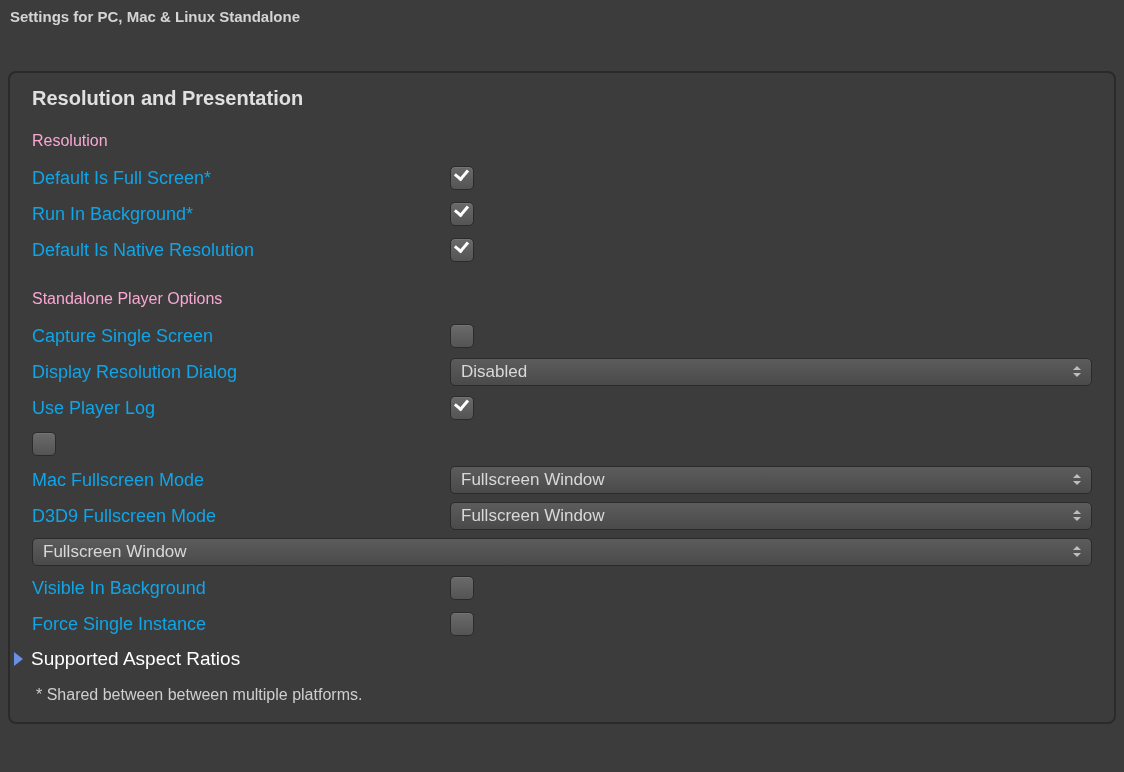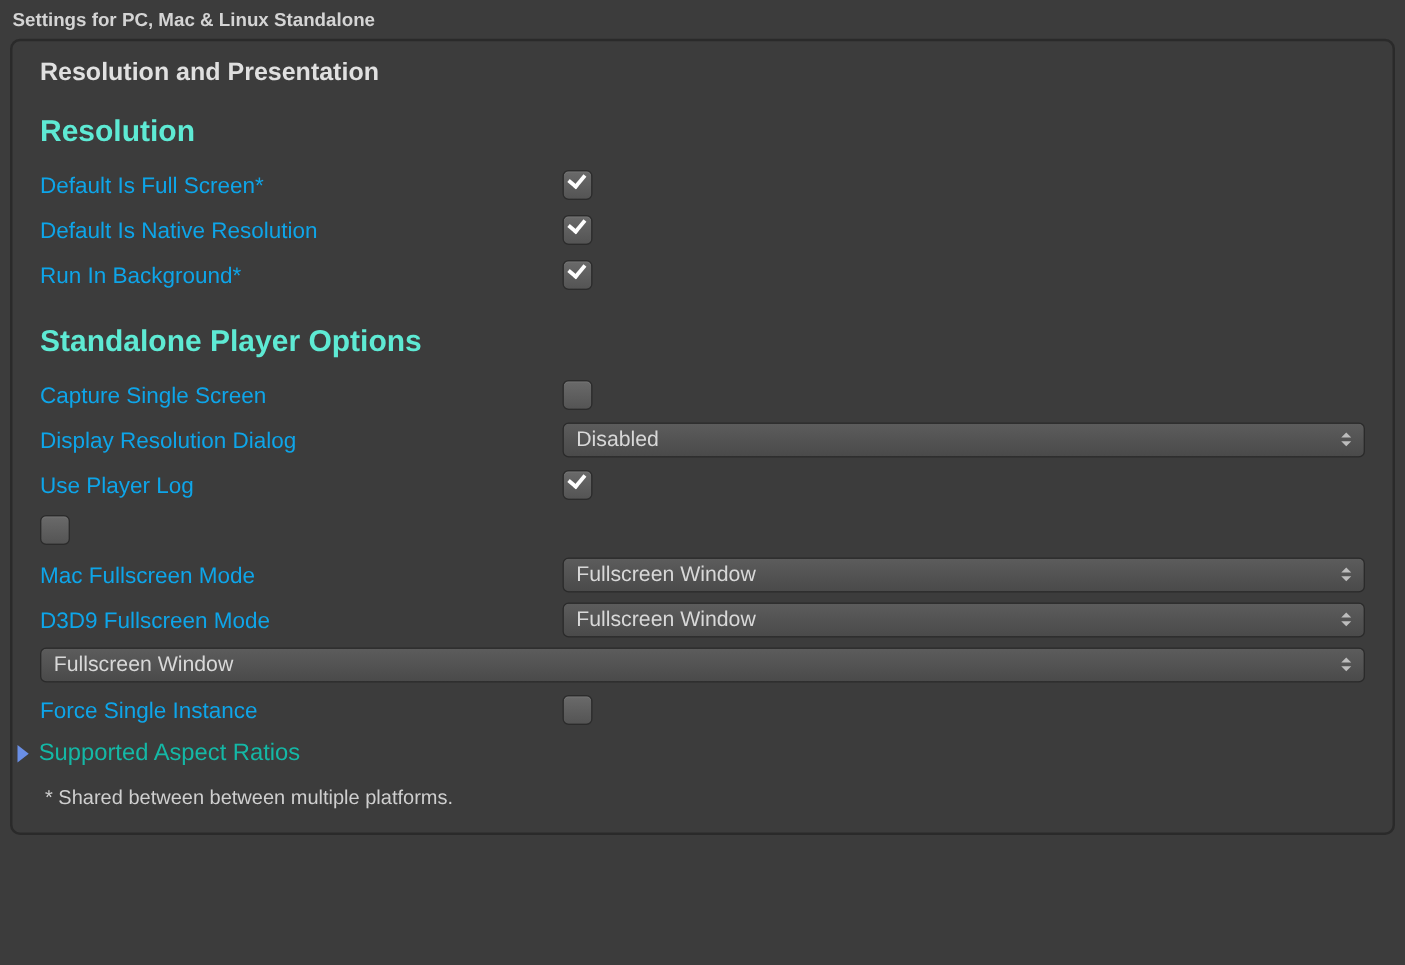--- a/index.html
+++ b/index.html
@@ -21,31 +21,32 @@
     font-weight: 600;
     color: #d4d4d4;
     padding: 4px 0 6px 2px;
     font-size: 15px;
   }
   .panel {
     border: 2px solid #2a2a2a;
     border-radius: 8px;
     padding: 10px 22px 18px 22px;
     background: #3c3c3c;
+    margin-top: 40px;
   }
   .section-title {
     font-weight: 700;
     color: #e0e0e0;
     font-size: 20px;
     padding: 4px 0 12px 0;
   }
   .sub-title {
-    font-weight: 700;
-    color: #5eead4;
-    font-size: 24px;
+    font-weight: 400;
+    color: #f9a8d4;
+    font-size: 16px;
     padding: 10px 0 10px 0;
   }
   .row {
     display: flex;
     align-items: center;
     height: 36px;
   }
   .row .label {
     width: 418px;
     font-size: 18px;
@@ -126,21 +127,21 @@
     cursor: pointer;
   }
   .foldout .arrow {
     width: 0; height: 0;
     border-top: 7px solid transparent;
     border-bottom: 7px solid transparent;
     border-left: 9px solid #6a8fe6;
     margin-right: 8px;
   }
   .foldout .fold-label {
-    color: #14b8a6;
+    color: #ffffff;
     font-size: 19px;
   }
   .footnote {
     font-size: 16px;
     color: #cfcfcf;
     padding: 10px 0 0 4px;
   }
 </style>
 </head>
 <body>
@@ -154,33 +155,33 @@
     <div class="sub-title">Resolution</div>
 
     <div class="row">
       <div class="label">Default Is Full Screen*</div>
       <div class="control">
           <div class="checkbox checked"></div>
         </div>
     </div>
 
     <div class="row">
+      <div class="label">Run In Background*</div>
+      <div class="control">
+          <div class="checkbox checked"></div>
+        </div>
+    </div>
+
+    <div class="row">
       <div class="label">Default Is Native Resolution</div>
       <div class="control">
           <div class="checkbox checked"></div>
         </div>
     </div>
 
-    <div class="row">
-      <div class="label">Run In Background*</div>
-      <div class="control">
-          <div class="checkbox checked"></div>
-        </div>
-    </div>
-
     <div class="sub-title" style="padding-top:22px">Standalone Player Options</div>
 
     <div class="row">
       <div class="label">Capture Single Screen</div>
       <div class="control">
           <div class="checkbox"></div>
         </div>
     </div>
 
     <div class="row">
@@ -228,20 +229,26 @@
 
     <div class="row">
       <div class="control">
         <div class="dropdown">
           <span>Fullscreen Window</span>
           <span class="dd-handle"></span>
         </div>
       </div>
     </div>
 
+    <div class="row">
+      <div class="label">Visible In Background</div>
+      <div class="control">
+          <div class="checkbox"></div>
+        </div>
+    </div>
 
 
     <div class="row">
       <div class="label">Force Single Instance</div>
       <div class="control">
           <div class="checkbox"></div>
         </div>
     </div>
 
     <div class="foldout">

